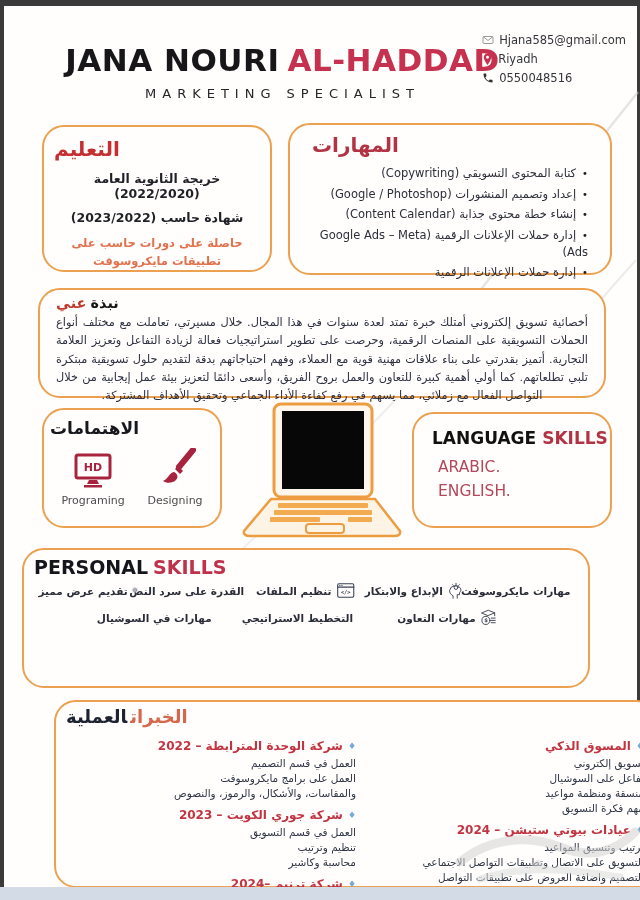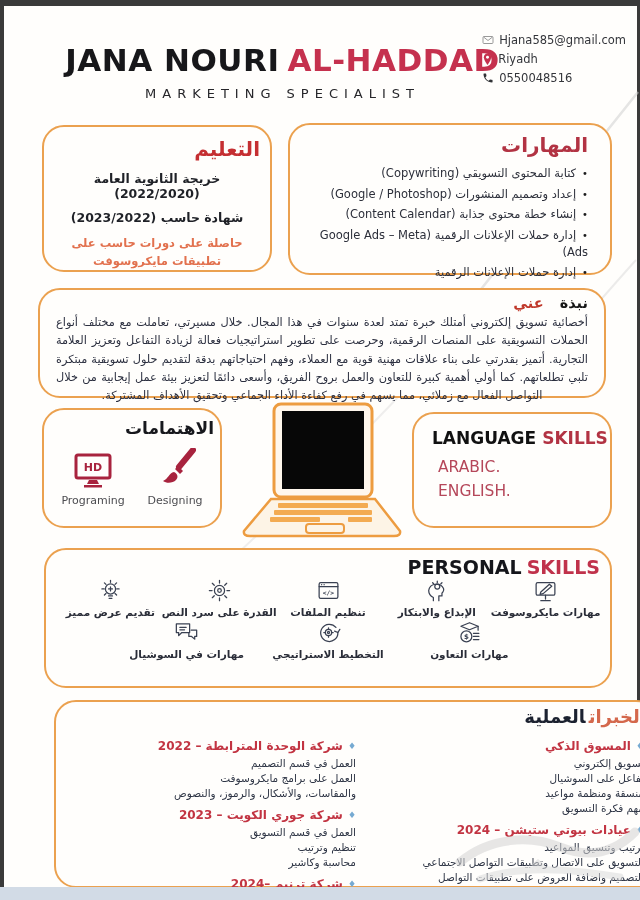--- a/index.html
+++ b/index.html
@@ -10,59 +10,59 @@
   .crease{position:absolute;pointer-events:none;}
   
   #name-line{position:absolute;left:0;top:42px;width:565px;text-align:center;font-size:31px;font-weight:800;letter-spacing:.5px;color:#17171a;white-space:nowrap;}
   #name-line .lastname{color:#c5314e;margin-left:8px;font-weight:700;}
   #subtitle{position:absolute;left:0;top:86px;width:565px;text-align:center;font-size:13px;letter-spacing:6px;color:#26262a;}
   #contact{position:absolute;right:14px;top:33px;font-size:11.5px;color:#33353a;}
   .contact-row{display:flex;align-items:center;gap:5px;margin-bottom:5px;}
   .contact-row svg{flex:0 0 auto;}
   
   .box{position:absolute;border:2px solid #ebA14f;border-radius:22px;background:#fffefc;box-sizing:border-box;}
-  .box-title{font-weight:700;text-align:right;}
+  .box-title{font-weight:700;text-align:left;}
   
   #edu-box{left:42px;top:125px;width:230px;height:147px;padding:8px 10px;direction:rtl;}
   #edu-title{color:#c52f32;font-size:20px;margin-top:2px;}
   #edu-items{list-style:none;margin:10px 0 0;padding:0;text-align:center;font-size:12.5px;font-weight:700;color:#1f2127;}
   #edu-items li{margin-bottom:9px;}
   #edu-highlight{margin-top:4px;text-align:center;font-size:11.5px;font-weight:700;color:#e2714e;line-height:1.6;}
   
   #skills-box{left:288px;top:123px;width:324px;height:152px;padding:6px 22px;direction:rtl;}
   #skills-title{color:#b23343;font-size:20px;margin-top:2px;}
   #skills-items{list-style:none;margin:8px 0 0;padding:0;font-size:11.5px;color:#2c2f3a;text-align:right;}
   #skills-items li{margin-bottom:4px;line-height:1.45;}
   #skills-items .bullet{color:#1c1c1c;margin-left:6px;font-size:10px;}
   
   #about-box{left:38px;top:288px;width:568px;height:110px;padding:5px 16px;direction:rtl;}
   #about-title{font-size:14.5px;}
-  #about-title .t-dark{color:#151515;font-weight:800;margin-left:12px;}
+  #about-title .t-dark{color:#151515;font-weight:800;}
   #about-title .t-red{color:#c0392b;font-weight:600;margin-right:4px;}
   #about-text{margin-top:3px;font-size:11.3px;line-height:1.62;color:#2c3040;text-align:justify;text-align-last:center;}
   
   #interests-box{left:42px;top:408px;width:180px;height:120px;padding:8px 6px;}
   #interests-title{direction:rtl;color:#17181d;font-size:17px;}
   #interests-row{display:flex;justify-content:space-around;align-items:flex-end;margin-top:10px;}
   .interest{display:flex;flex-direction:column;align-items:center;gap:6px;}
   .interest-label{font-size:11px;color:#4c4c50;}
   
   #lang-box{left:412px;top:412px;width:200px;height:116px;padding:14px 18px;}
   #lang-title{font-size:17px;font-weight:800;color:#111;text-align:left;}
   #lang-title .t-red{color:#b23343;font-weight:600;margin-left:6px;}
   #lang-items{list-style:none;margin:10px 0 0;padding:0 0 0 6px;font-size:15.5px;color:#b5475a;}
   #lang-items li{margin-bottom:6px;}
   
-  #pskills-box{left:44px;top:548px;width:568px;height:140px;padding:6px 10px;}
+  #pskills-box{left:22px;top:548px;width:568px;height:140px;padding:6px 10px;}
   #pskills-title{font-size:19px;}
   #pskills-title .t-dark{color:#15161b;font-weight:800;}
   #pskills-title .t-red{color:#c0324b;font-weight:600;margin-left:5px;}
   .pskill-row{display:flex;justify-content:space-around;align-items:flex-start;direction:rtl;}
   #pskill-row2{margin-top:2px;padding:0 60px;}
-  .pskill{display:flex;flex-direction:column;align-items:center;gap:3px;width:100px;}
+  .pskill{display:flex;align-items:center;gap:3px;width:100px;}
   .pskill svg{width:25px;height:25px;stroke:#3a4152;fill:none;stroke-width:1.6;stroke-linecap:round;stroke-linejoin:round;}
   .pskill-label{font-size:10.5px;font-weight:700;color:#2a2d38;text-align:center;white-space:nowrap;}
   
   #xp-box{left:18px;top:700px;width:604px;height:188px;padding:4px 10px;margin-left:36px;}
   #xp-title{font-size:18px;direction:rtl;}
   #xp-title .t-orange{color:#d4684c;font-weight:800;}
   #xp-title .t-dark{color:#1c2230;font-weight:800;margin-right:3px;}
   .xp-col{position:absolute;direction:rtl;text-align:right;font-size:10.5px;color:#2e3545;line-height:1.42;}
   #xp-col-right{top:30px;right:12px;width:238px;}
   #xp-col-left{top:30px;right:300px;width:290px;}

